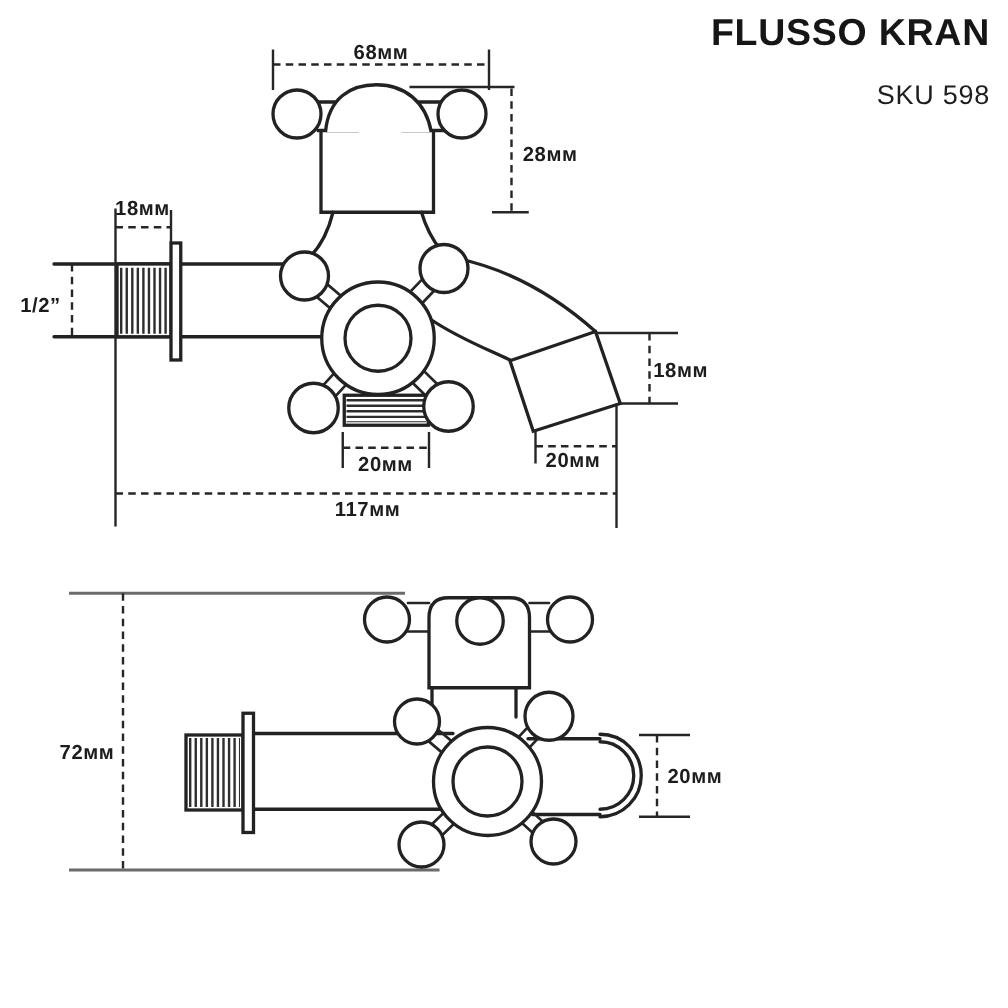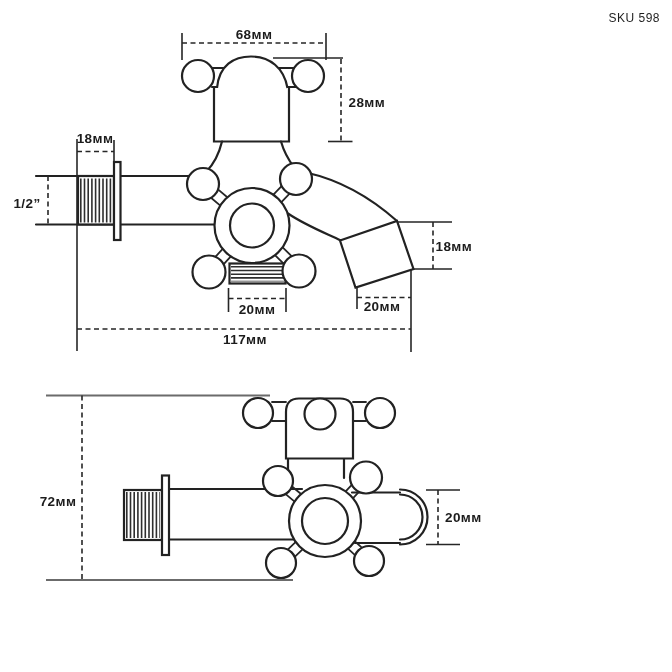--- a/index.html
+++ b/index.html
@@ -1,37 +1,38 @@
 <!DOCTYPE html>
 <html><head>
 <meta charset="utf-8">
 <style>
   html,body{margin:0;padding:0;background:#ffffff;}
   .canvas{position:relative;width:672px;height:672px;background:#ffffff;overflow:hidden;
           font-family:"Liberation Sans", sans-serif;}
   .title-block{position:absolute;top:5px;right:12px;text-align:right;color:#161616;}
   .brand-line{font-size:25px;font-weight:bold;line-height:35px;letter-spacing:0.5px;white-space:nowrap;}
-  .sku-line{font-size:12px;font-weight:normal;line-height:24px;margin-top:1px;letter-spacing:0.5px;color:#1e1e1e;}
+  .sku-line{font-size:18px;font-weight:normal;line-height:24px;margin-top:11px;letter-spacing:0.5px;color:#1e1e1e;}
   svg.drawing{position:absolute;left:0;top:0;}
   .geo{fill:none;stroke:#222222;stroke-width:2.2;stroke-linecap:round;}
   .geoW{fill:#ffffff;stroke:#222222;stroke-width:2.2;}
   .thin{fill:none;stroke:#262626;stroke-width:1.8;stroke-linecap:round;}
   .dim{fill:none;stroke:#262626;stroke-width:1.6;stroke-linecap:butt;}
   .dash{fill:none;stroke:#262626;stroke-width:1.6;stroke-dasharray:5,3.5;stroke-linecap:butt;}
   .hatch{fill:none;stroke:#2e2e2e;stroke-linecap:butt;stroke-dasharray:1.6,2.1;}
   .refline{fill:none;stroke:#6b6b6b;stroke-width:2;stroke-linecap:butt;}
   .dimtext{font-family:"Liberation Sans", sans-serif;font-size:13.5px;font-weight:bold;
            fill:#1c1c1c;letter-spacing:0.4px;}
 </style>
 </head>
 <body>
 
 <div class="canvas">
 
   <div class="title-block">
+    <div class="brand-line">FLUSSO KRAN</div>
     <div class="sku-line">SKU 598</div>
   </div>
 
   <svg class="drawing" width="672" height="672" viewBox="0 0 672 672">
 
     <g>
 
       <path class="geo" d="M36,176 H191 M36,224.5 H216"></path>
 
       <path class="geo" d="M222,141.5 C219,154 214,164 206,172 M281,141.5 C284,152 288.5,160 294,167"></path>

